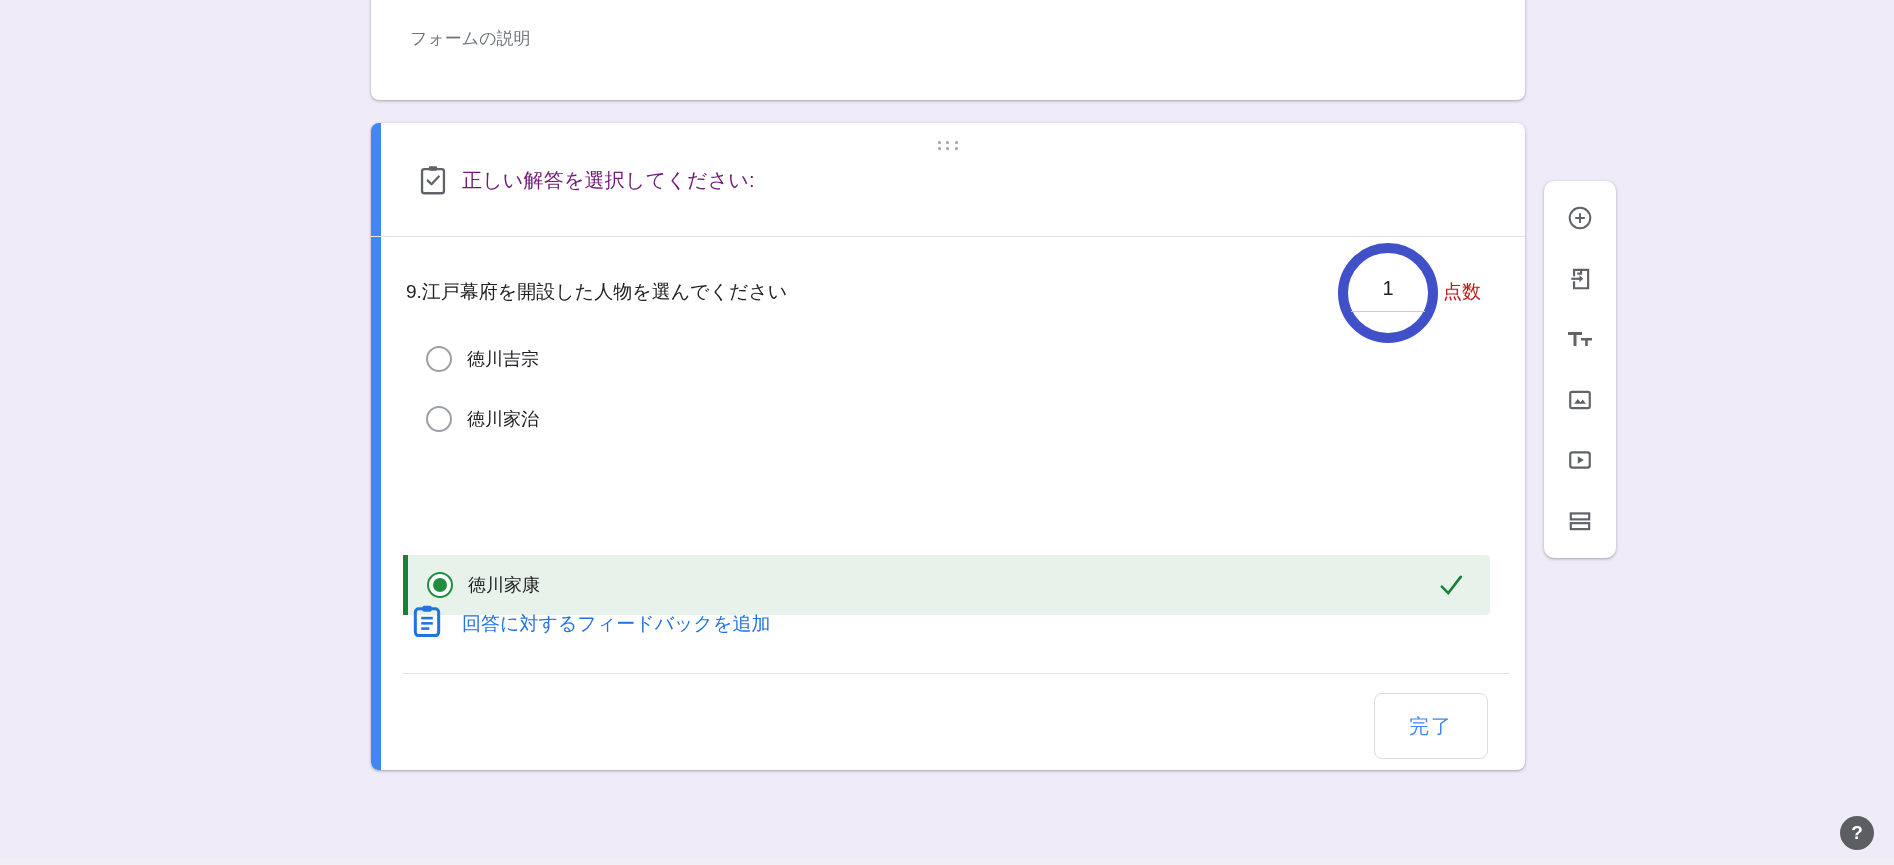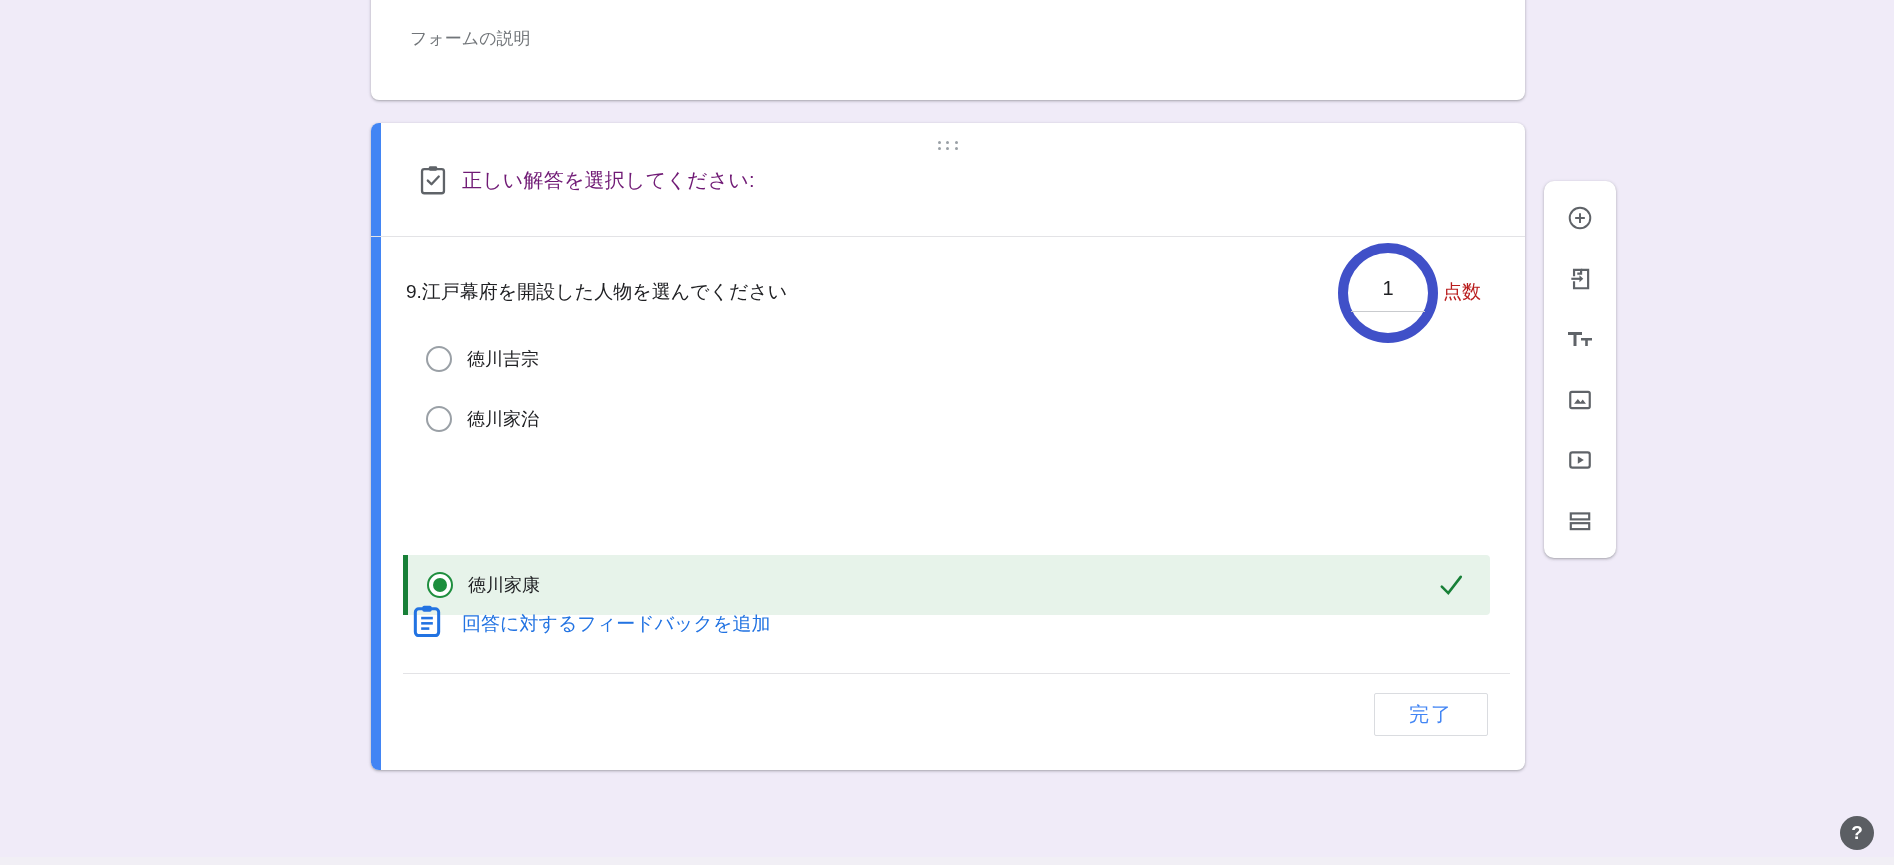--- a/index.html
+++ b/index.html
@@ -55,22 +55,22 @@
                                 border-radius:50%; background:#1e8e3e; }
   #opt-selected .opt-label { left:60px; top:18px; }
   #correct-check { position:absolute; right:26px; top:17px; width:26px; height:26px; }
 
   
   #feedback-row { position:absolute; left:42px; top:480px; width:420px; height:42px; cursor:pointer; }
   #feedback-icon { position:absolute; left:0; top:2px; width:28px; height:32px; }
   #feedback-label { position:absolute; left:49px; top:8px; font-size:19px; color:#2273e2; }
 
   
-  #done-button { position:absolute; left:1003px; top:570px; width:114px; height:43px;
-                 background:#fff; border:1px solid #dadce0; border-radius:2px;
+  #done-button { position:absolute; left:1003px; top:570px; width:114px; height:66px;
+                 background:#fff; border:1px solid #dadce0; border-radius:8px;
                  font-size:20px; color:#4285f4; font-family:inherit; cursor:pointer;
                  display:flex; align-items:center; justify-content:center; letter-spacing:2px; }
 
   
   #toolbar { left:1544px; top:181px; width:72px; height:377px; border-radius:10px;
              display:flex; flex-direction:column; align-items:center; justify-content:space-between;
              padding:17px 0; }
   .tb-btn { width:48px; height:40px; display:flex; align-items:center; justify-content:center;
             background:none; border:none; cursor:pointer; }
 

